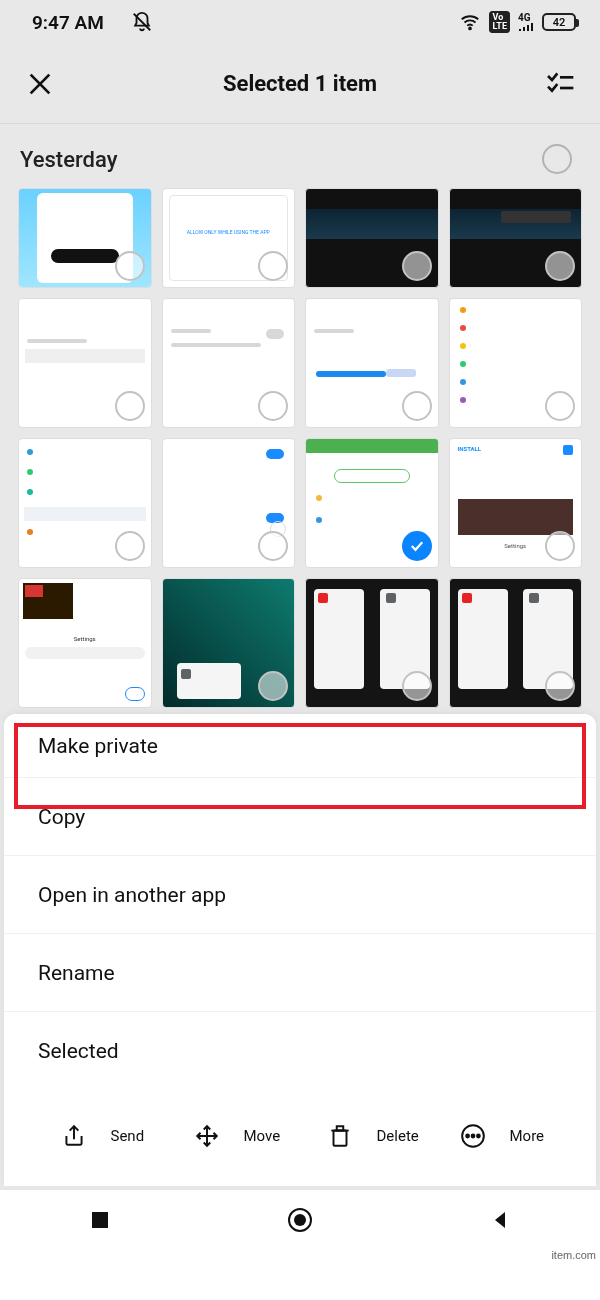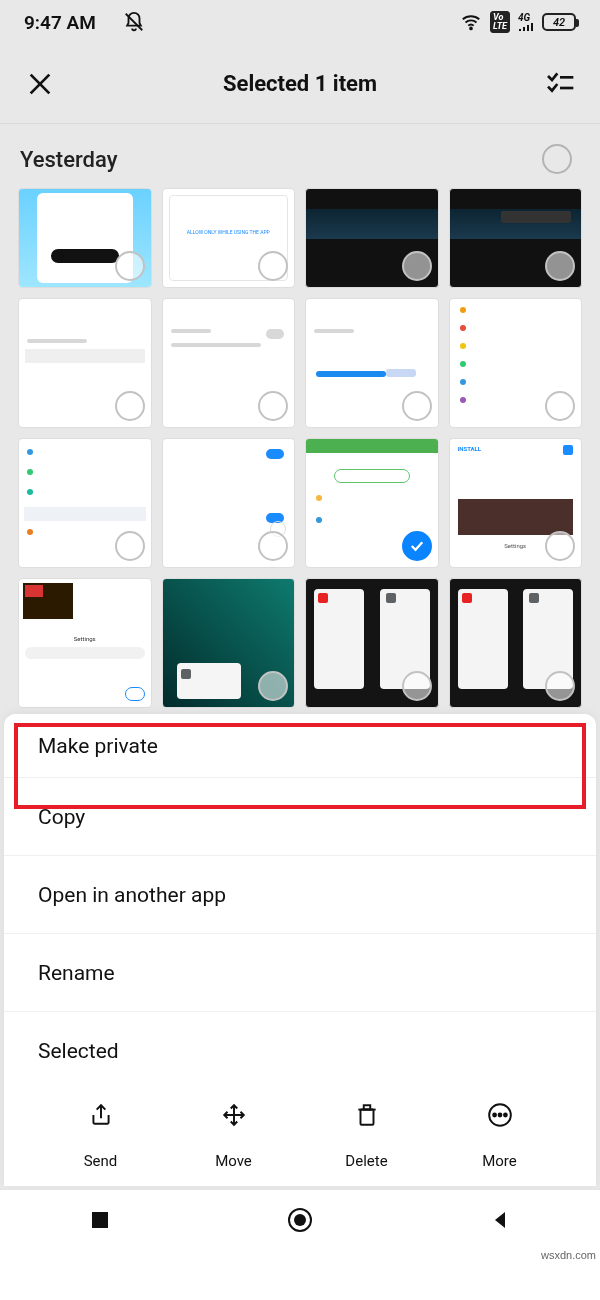--- a/index.html
+++ b/index.html
@@ -20,22 +20,22 @@
   }
   .status-bar {
     height: 44px;
     display: flex;
     align-items: center;
     padding: 0 24px;
     font-size: 19px;
     font-weight: 600;
     color: #111;
   }
-  .status-left { display: flex; align-items: center; gap: 27px; }
-  .status-right { margin-left: auto; display: flex; align-items: center; gap: 8px; font-style: italic; }
+  .status-left { display: flex; align-items: center; gap: 27px; margin-left: 8px; }
+  .status-right { margin-left: auto; display: flex; align-items: center; gap: 8px; }
   .top-bar {
     height: 80px;
     display: flex;
     align-items: center;
     padding: 0 24px;
     border-bottom: 1px solid #d9d9d9;
   }
   .title {
     flex: 1; text-align: center; font-size: 22px; font-weight: 700; color: #111;
   }
@@ -113,21 +113,21 @@
   }
   .bottom-actions {
     height: 96px;
     display:flex;
     justify-content:space-around;
     align-items:center;
     padding: 8px 30px 12px;
     background:#fff;
   }
   .action {
-    display:flex; flex-direction:column; align-items:center; gap:24px;
+    display:flex; align-items:center; gap:24px;
     font-size:15px; color:#111; width:80px;
   }
   .action .ic { width:26px; height:26px; color:#111; }
 
   
   .navbar {
     position:absolute; left:0; right:0; bottom:0; height:60px;
     background:#fff; border-top:1px solid #e5e5e5;
     display:flex; justify-content:space-around; align-items:center;
   }
@@ -415,13 +415,13 @@
         </svg>
     </div>
     <div class="nav-btn">
       <svg width="22" height="22" viewBox="0 0 22 22">
           <path d="M16 3 L6 11 L16 19 Z" fill="#111"></path>
         </svg>
     </div>
   </div>
 </div>
 
-<div class="watermark">wsxdn.com</div>
+<div class="watermark">item.com</div>
 
 </body></html>

